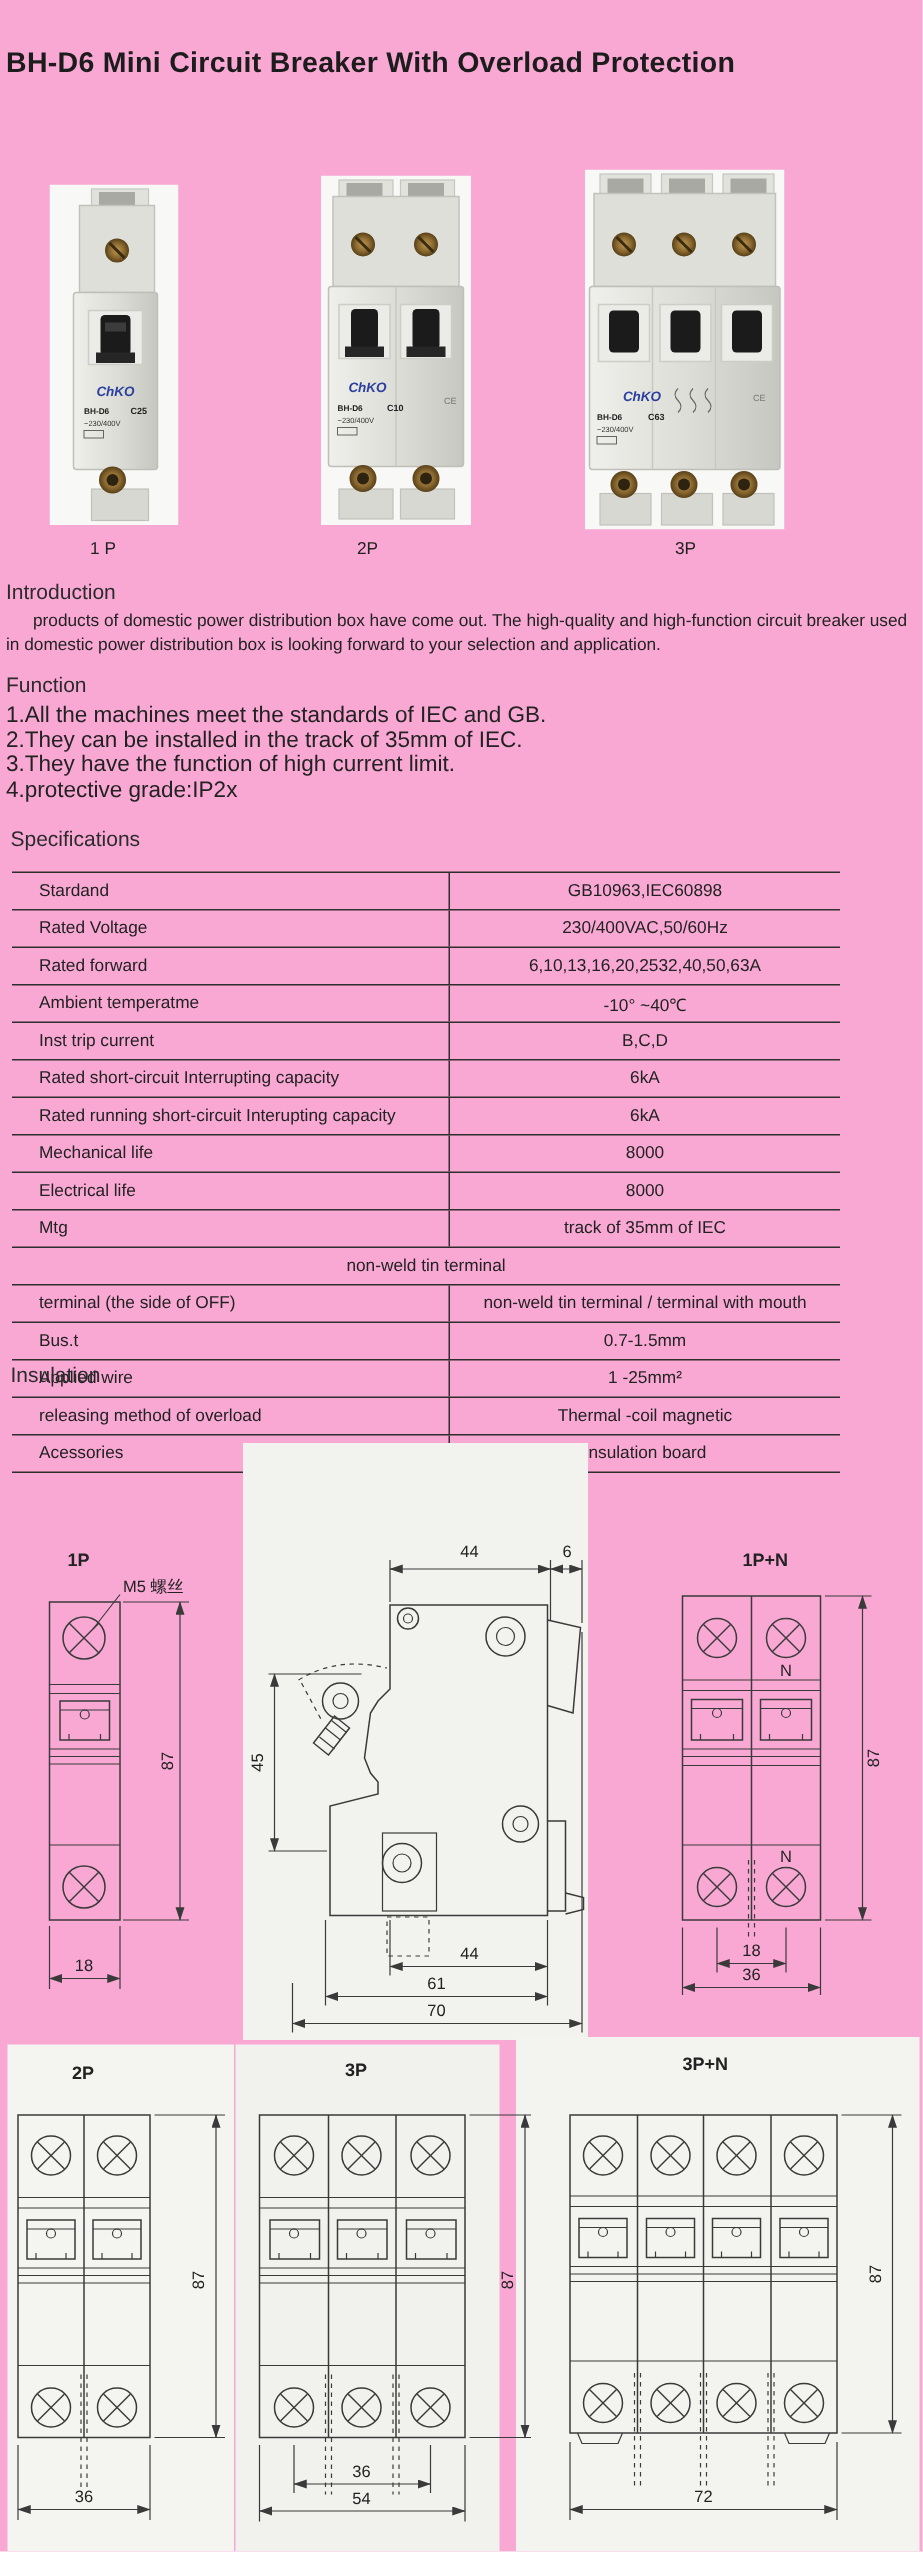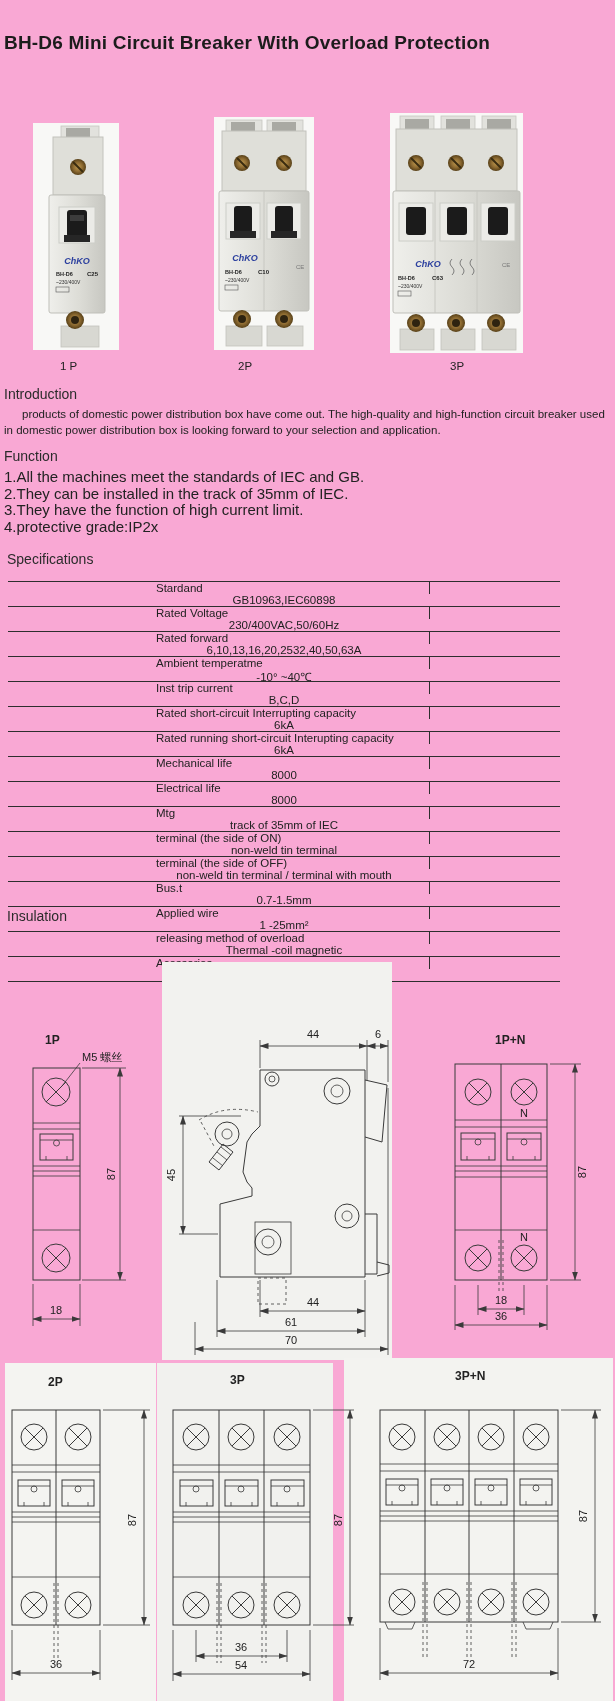--- a/index.html
+++ b/index.html
@@ -6,21 +6,21 @@
   .page { position:relative; width:615px; height:1701px; background:#f9a8d4;
           font-family:"Liberation Sans", sans-serif; color:#1c1c1c; overflow:hidden;padding-left:16px; }
   .abs { position:absolute; }
   .title { font-size:19px; font-weight:bold; letter-spacing:0.2px; white-space:nowrap; }
   .sec-h { font-size:14px; color:#2b2b2b;text-align:center; }
   .body-text { font-size:11.5px; line-height:16px; color:#222; }
   .indent { text-indent:18px; }
   .fn-item { font-size:15px; line-height:16.5px; color:#222; }
   .photo-label { font-size:11.5px; color:#222; }
   .spec-table { position:absolute; left:8px; top:581px; width:552px; border-top:1px solid #2e2e2e; }
-  .spec-row { display:flex; height:24px; border-bottom:1px solid #2e2e2e; align-items:center; font-size:11.5px; color:#222;flex-direction:column; }
+  .spec-row { display:flex; height:24px; border-bottom:1px solid #2e2e2e; align-items:center; font-size:11.5px; color:#222; }
   .spec-label { width:292px; padding-left:18px; border-right:1px solid #2e2e2e; height:100%; display:flex; align-items:center; box-sizing:border-box; }
   .spec-value { flex:1; text-align:center; }
   .panel { position:absolute; }
   
   .dln   { stroke:#3a3a3a; stroke-width:1; fill:none; }
   .dthin { stroke:#3a3a3a; stroke-width:0.8; fill:none; }
   .dash  { stroke-dasharray:3,3; }
   .dtxt  { font-family:"Liberation Sans",sans-serif; font-size:11px; fill:#222; }
   .dtitle{ font-family:"Liberation Sans",sans-serif; font-size:12px; font-weight:bold; fill:#222; }
   .ptxt  { font-family:"Liberation Sans",sans-serif; }
@@ -240,21 +240,20 @@
       </div>
     <div class="spec-row">
         <div class="spec-label">Electrical life</div>
         <div class="spec-value">8000</div>
       </div>
     <div class="spec-row">
         <div class="spec-label">Mtg</div>
         <div class="spec-value">track of 35mm of IEC</div>
       </div>
     <div class="spec-row">
-        <div class="spec-label">terminal (the side of ON)</div>
         <div class="spec-value">non-weld tin terminal</div>
       </div>
     <div class="spec-row">
         <div class="spec-label">terminal (the side of OFF)</div>
         <div class="spec-value">non-weld tin terminal / terminal with mouth</div>
       </div>
     <div class="spec-row">
         <div class="spec-label">Bus.t</div>
         <div class="spec-value">0.7-1.5mm</div>
       </div>

